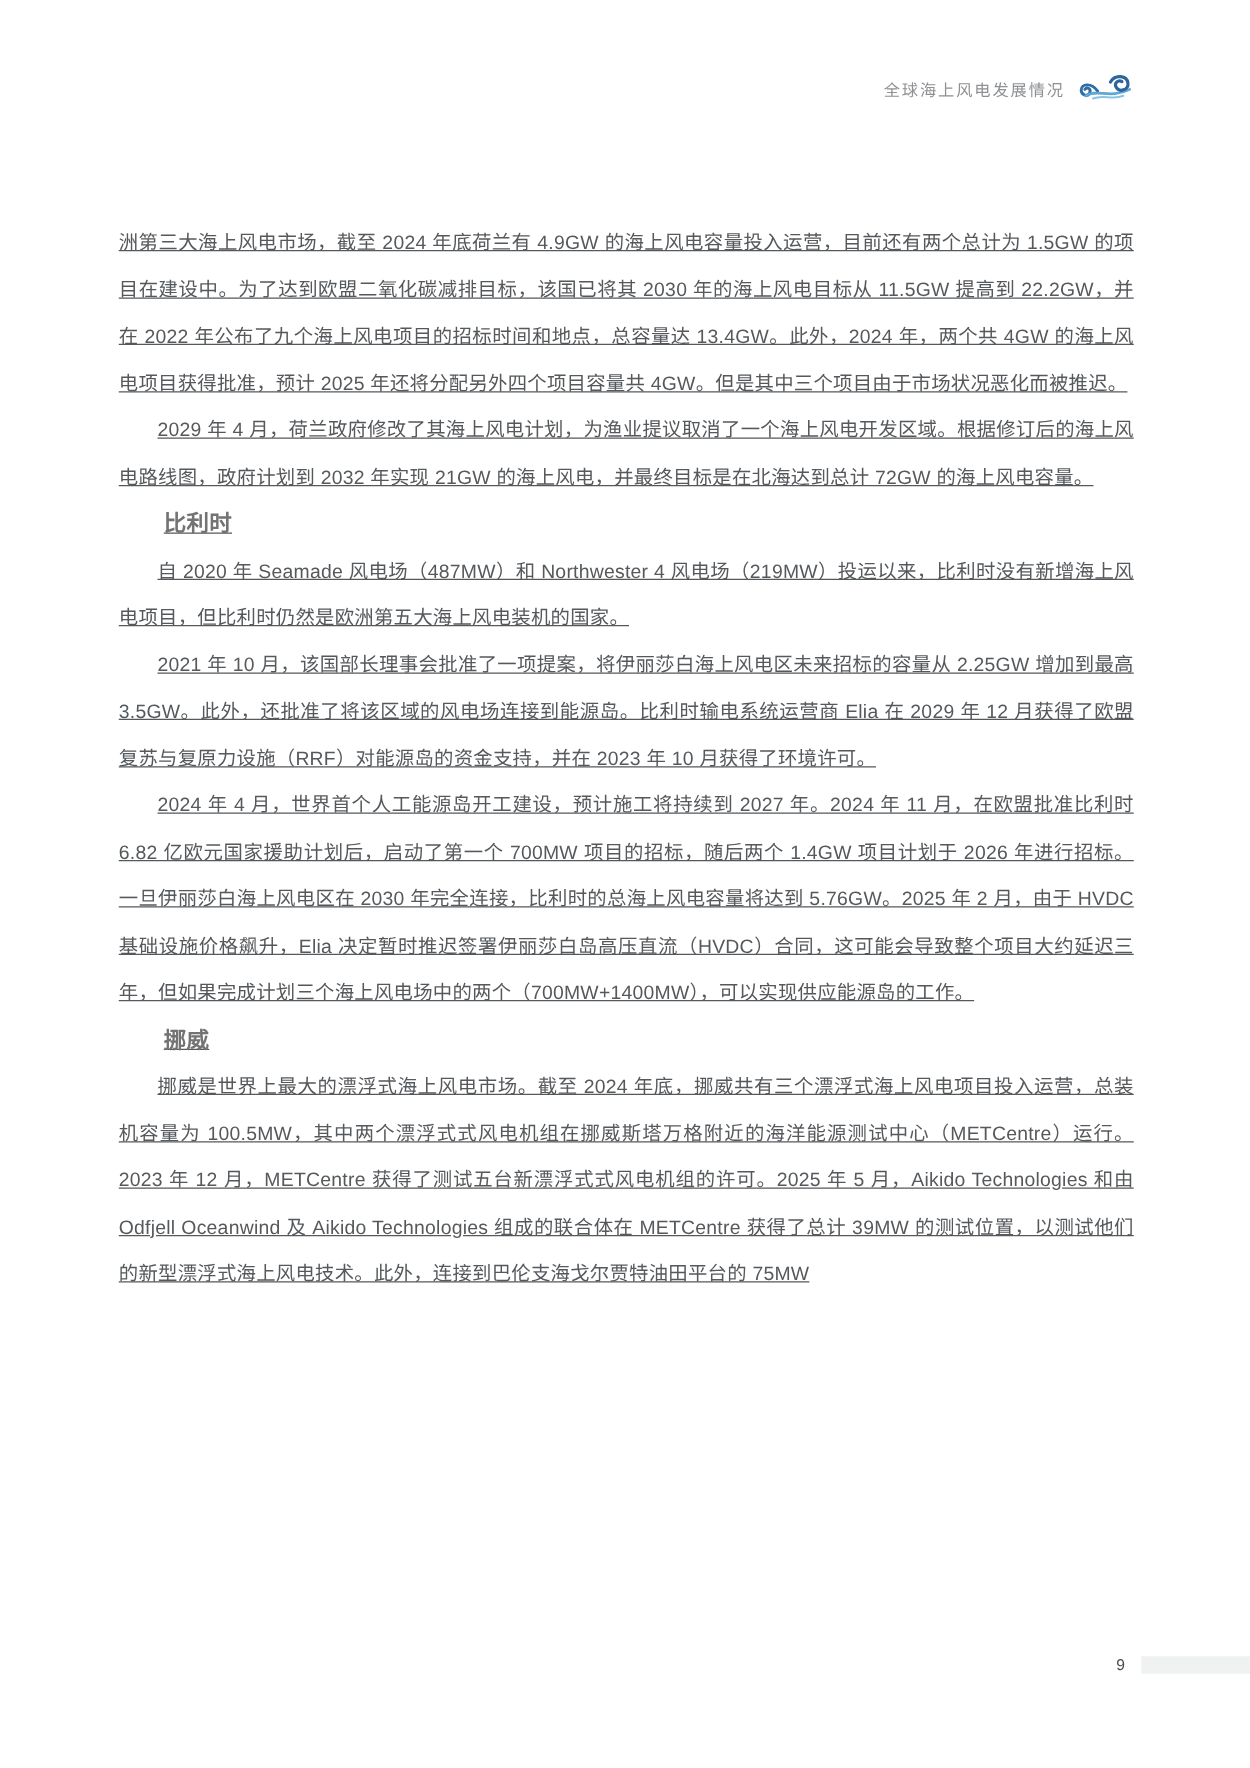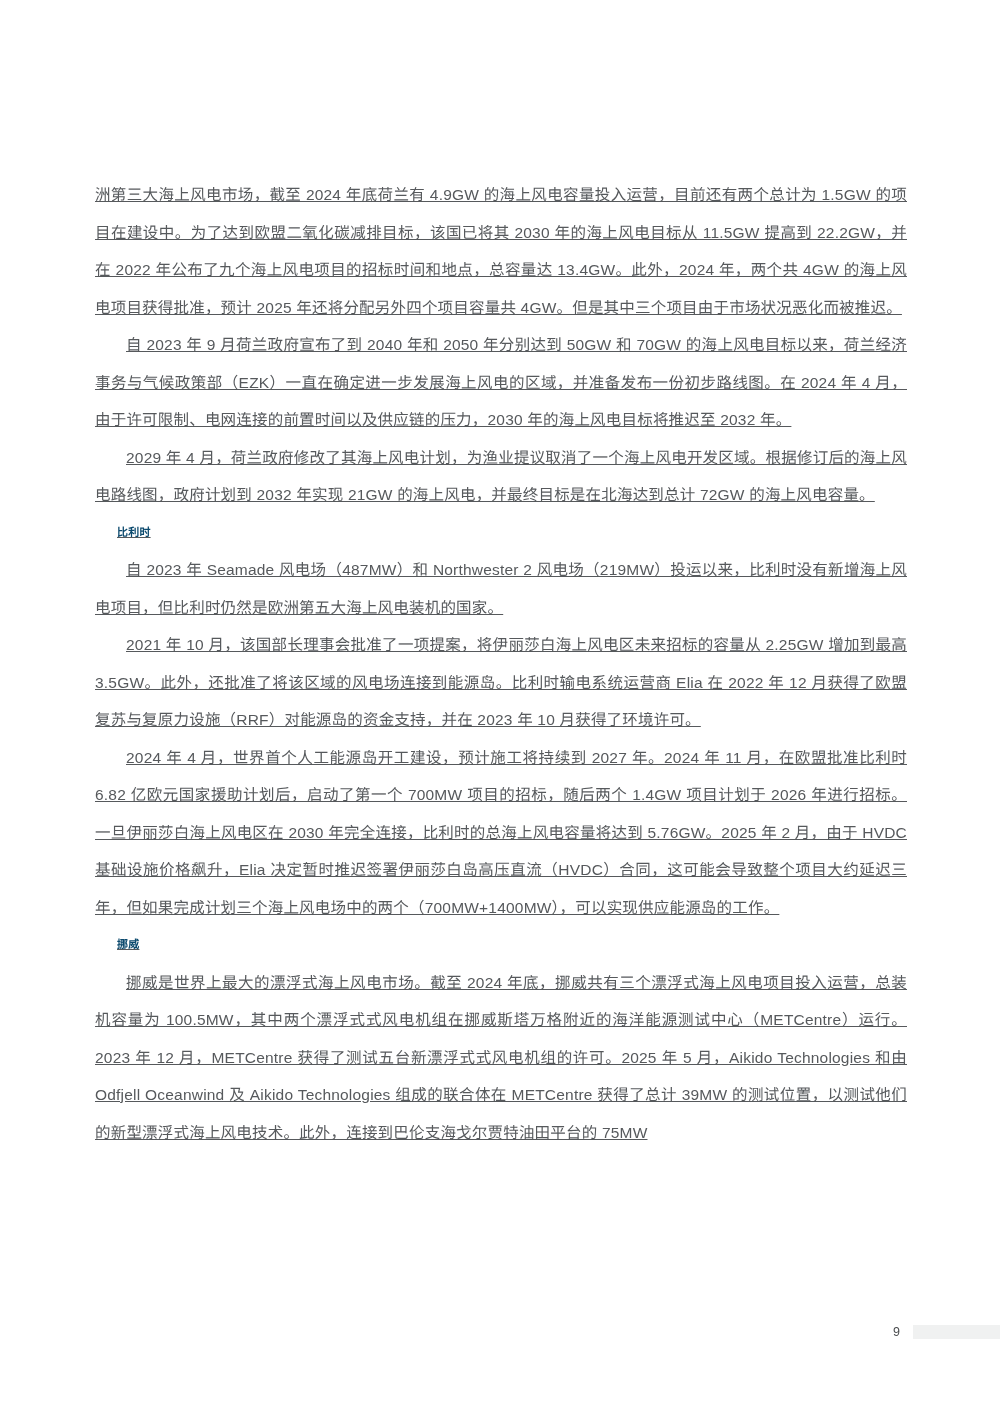--- a/index.html
+++ b/index.html
@@ -44,24 +44,24 @@
     letter-spacing: 0.2px;
     text-decoration: underline;
   }
   .para {
     margin: 0;
     text-indent: 2em;
   }
   .para.no-indent { text-indent: 0; }
   .heading {
     margin: 0;
-    font-size: 11px;
+    font-size: 18px;
     line-height: 37.5px;
     font-weight: bold;
-    color: #0c4a6e;
+    color: #737373;
     text-indent: 2em;
   }
 
   
   .page-number {
     position: absolute;
     left: 893px;
     top: 1325px;
     width: 16px;
     text-align: left;
@@ -76,28 +76,38 @@
     width: 87px;
     height: 14px;
     background: #f0f1f1;
   }
 </style>
 </head>
 <body>
 
 <div class="page">
 
+  <div class="header">
+    <span class="header-title">全球海上风电发展情况</span>
+    <span class="logo">
+      <svg width="44" height="31" viewBox="0 0 60 42" aria-hidden="true">
+        <path d="M22,23 C15,13 4,15 4,22 c0,5.5 7.5,7.5 9.5,2.5 c1.5,-4 -3,-6.5 -5.5,-3.5" fill="none" stroke="#2f6ea5" stroke-width="3.2" stroke-linecap="round"></path>
+        <path d="M9,28 C22,20 35,32 57,21" fill="none" stroke="#5ea7d6" stroke-width="3" stroke-linecap="round"></path>
+        <path d="M17,31 C28,26 38,33 50,28" fill="none" stroke="#8cc2e2" stroke-width="2.2" stroke-linecap="round"></path>
+        <path d="M36,13 c5,-9 18,-7 19,1 c1,7.5 -9.5,11 -13,4.5 c-2.2,-4.5 2.5,-8.5 6.5,-6" fill="none" stroke="#2b659c" stroke-width="3.4" stroke-linecap="round"></path>
+      </svg>
+    </span>
+  </div>
 
   <div class="content">
     <p class="para no-indent">洲第三大海上风电市场，截至 2024 年底荷兰有 4.9GW 的海上风电容量投入运营，目前还有两个总计为 1.5GW 的项目在建设中。为了达到欧盟二氧化碳减排目标，该国已将其 2030 年的海上风电目标从 11.5GW 提高到 22.2GW，并在 2022 年公布了九个海上风电项目的招标时间和地点，总容量达 13.4GW。此外，2024 年，两个共 4GW 的海上风电项目获得批准，预计 2025 年还将分配另外四个项目容量共 4GW。但是其中三个项目由于市场状况恶化而被推迟。</p>
-    <p class="para">自 2023 年 9 月荷兰政府宣布了到 2040 年和 2050 年分别达到 50GW 和 70GW 的海上风电目标以来，荷兰经济事务与气候政策部（EZK）一直在确定进一步发展海上风电的区域，并准备发布一份初步路线图。在 2024 年 4 月，由于许可限制、电网连接的前置时间以及供应链的压力，2030 年的海上风电目标将推迟至 2032 年。</p>
     <p class="para">2029 年 4 月，荷兰政府修改了其海上风电计划，为渔业提议取消了一个海上风电开发区域。根据修订后的海上风电路线图，政府计划到 2032 年实现 21GW 的海上风电，并最终目标是在北海达到总计 72GW 的海上风电容量。</p>
     <h3 class="heading">比利时</h3>
-    <p class="para">自 2023 年 Seamade 风电场（487MW）和 Northwester 2 风电场（219MW）投运以来，比利时没有新增海上风电项目，但比利时仍然是欧洲第五大海上风电装机的国家。</p>
-    <p class="para">2021 年 10 月，该国部长理事会批准了一项提案，将伊丽莎白海上风电区未来招标的容量从 2.25GW 增加到最高 3.5GW。此外，还批准了将该区域的风电场连接到能源岛。比利时输电系统运营商 Elia 在 2022 年 12 月获得了欧盟复苏与复原力设施（RRF）对能源岛的资金支持，并在 2023 年 10 月获得了环境许可。</p>
+    <p class="para">自 2020 年 Seamade 风电场（487MW）和 Northwester 4 风电场（219MW）投运以来，比利时没有新增海上风电项目，但比利时仍然是欧洲第五大海上风电装机的国家。</p>
+    <p class="para">2021 年 10 月，该国部长理事会批准了一项提案，将伊丽莎白海上风电区未来招标的容量从 2.25GW 增加到最高 3.5GW。此外，还批准了将该区域的风电场连接到能源岛。比利时输电系统运营商 Elia 在 2029 年 12 月获得了欧盟复苏与复原力设施（RRF）对能源岛的资金支持，并在 2023 年 10 月获得了环境许可。</p>
     <p class="para">2024 年 4 月，世界首个人工能源岛开工建设，预计施工将持续到 2027 年。2024 年 11 月，在欧盟批准比利时 6.82 亿欧元国家援助计划后，启动了第一个 700MW 项目的招标，随后两个 1.4GW 项目计划于 2026 年进行招标。一旦伊丽莎白海上风电区在 2030 年完全连接，比利时的总海上风电容量将达到 5.76GW。2025 年 2 月，由于 HVDC 基础设施价格飙升，Elia 决定暂时推迟签署伊丽莎白岛高压直流（HVDC）合同，这可能会导致整个项目大约延迟三年，但如果完成计划三个海上风电场中的两个（700MW+1400MW），可以实现供应能源岛的工作。</p>
     <h3 class="heading">挪威</h3>
     <p class="para">挪威是世界上最大的漂浮式海上风电市场。截至 2024 年底，挪威共有三个漂浮式海上风电项目投入运营，总装机容量为 100.5MW，其中两个漂浮式式风电机组在挪威斯塔万格附近的海洋能源测试中心（METCentre）运行。2023 年 12 月，METCentre 获得了测试五台新漂浮式式风电机组的许可。2025 年 5 月，Aikido Technologies 和由 Odfjell Oceanwind 及 Aikido Technologies 组成的联合体在 METCentre 获得了总计 39MW 的测试位置，以测试他们的新型漂浮式海上风电技术。此外，连接到巴伦支海戈尔贾特油田平台的 75MW</p>
   </div>
 
   <div class="page-number">9</div>
   <div class="footer-bar"></div>
 
 </div>
 

